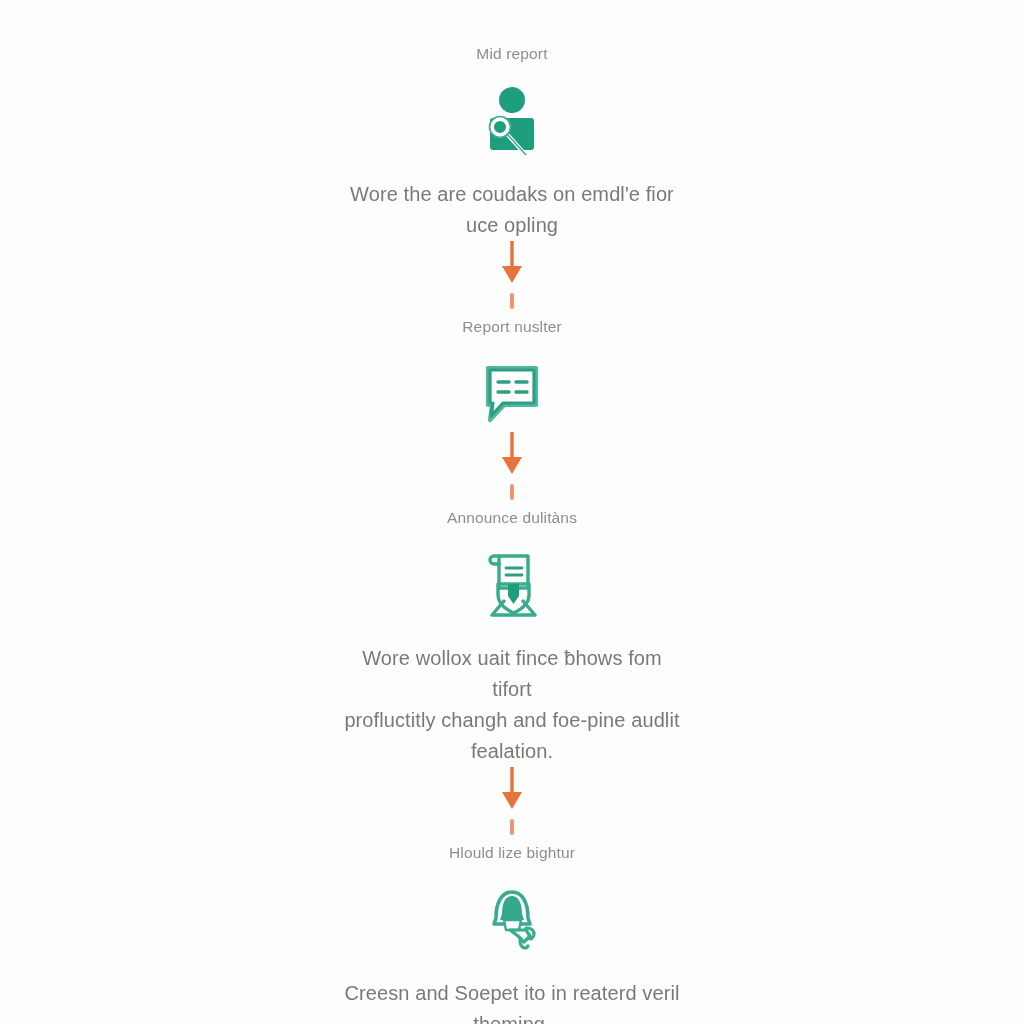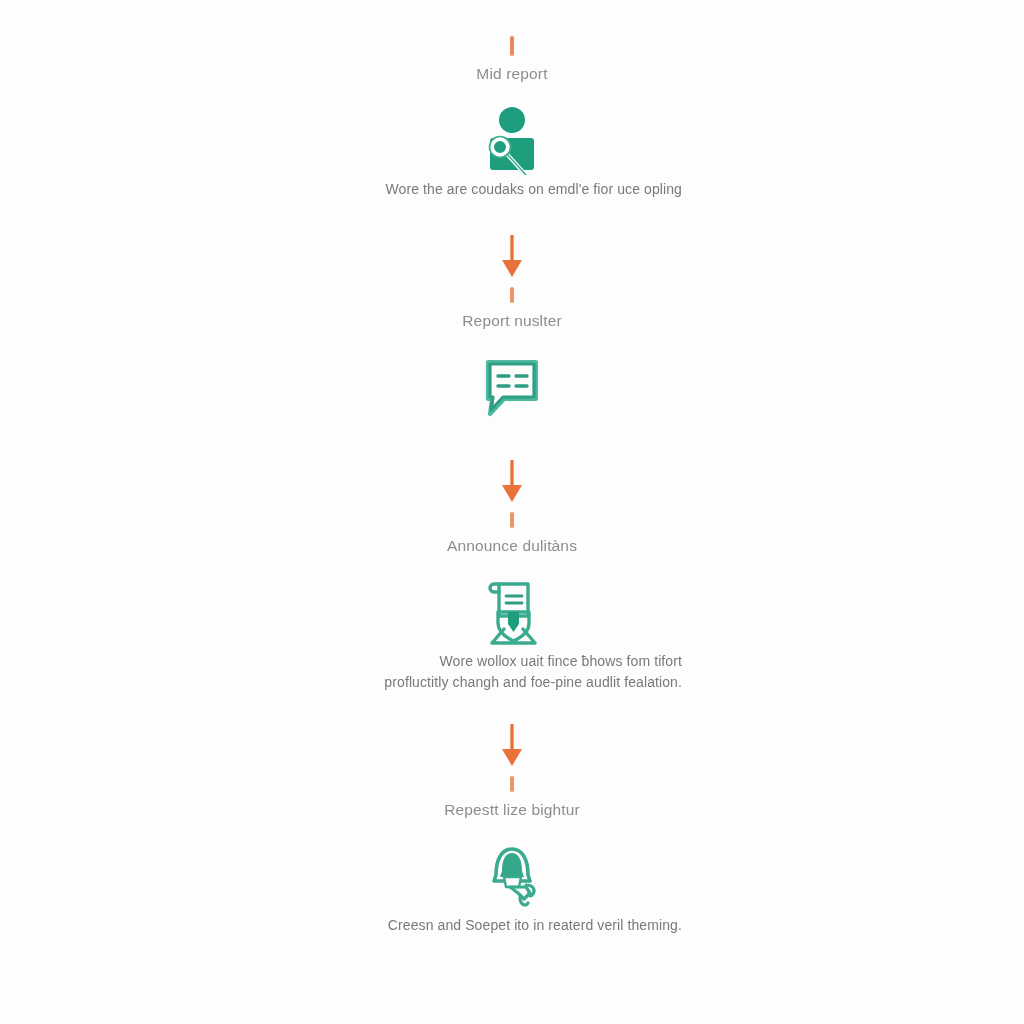--- a/index.html
+++ b/index.html
@@ -68,24 +68,24 @@
     display: flex;
     align-items: center;
     justify-content: center;
   }
   .icon-wrap svg {
     display: block;
   }
 
   
   .step-desc {
-    margin-top: 0;
+    margin-top: 20px;
     width: 340px;
-    text-align: right;
-    font-size: 14px;
+    text-align: center;
+    font-size: 20px;
     line-height: 1.55;
     color: #7d7875;
     letter-spacing: 0.1px;
   }
   .step-desc .line {
     display: block;
   }
   .gap-md { height: 30px; }
   .gap-lg { height: 34px; }
 
@@ -199,21 +199,21 @@
   <div class="arrow-group">
     <svg class="arrow-svg" width="34" height="44" viewBox="0 0 34 44" aria-hidden="true">
       <line x1="17" y1="0" x2="17" y2="28" stroke="#e8733a" stroke-width="3.4" stroke-linecap="round"></line>
       <polygon points="17,42 7,25 27,25" fill="#e8733a"></polygon>
     </svg>
     <div style="height:8px"></div>
     <div class="dash-tick short"></div>
   </div>
 
   <div class="step-block">
-    <div class="step-label">Repestt lize bightur</div>
+    <div class="step-label">Hlould lize bightur</div>
 
     <div class="icon-wrap">
       <svg width="76" height="74" viewBox="0 0 76 74" aria-hidden="true">
         <path d="M22 36 C22 20 28 10 38 10 C48 10 54 20 54 36 L56 42 H20 Z" fill="none" stroke="#3aab8e" stroke-width="3.6" stroke-linejoin="round"></path>
         <path d="M28 32 C28 20 32 14 38 14 C44 14 48 20 48 32 L50 38 H26 Z" fill="#1f9e7e" opacity="0.9"></path>
         <path d="M30 38 L32 48 H45 L47 38 Z" fill="#fdfdfd" stroke="#3aab8e" stroke-width="2.4" stroke-linejoin="round"></path>
         <path d="M36 48 H52 L56 54 L50 60 L44 54 Z" fill="none" stroke="#3aab8e" stroke-width="3.2" stroke-linejoin="round"></path>
         <path d="M52 46 C60 46 62 52 58 56 C56 58 54 56 55 54" fill="none" stroke="#3aab8e" stroke-width="3.2" stroke-linecap="round"></path>
         <path d="M46 58 C46 66 52 68 54 64" fill="none" stroke="#3aab8e" stroke-width="3.2" stroke-linecap="round"></path>
       </svg>

